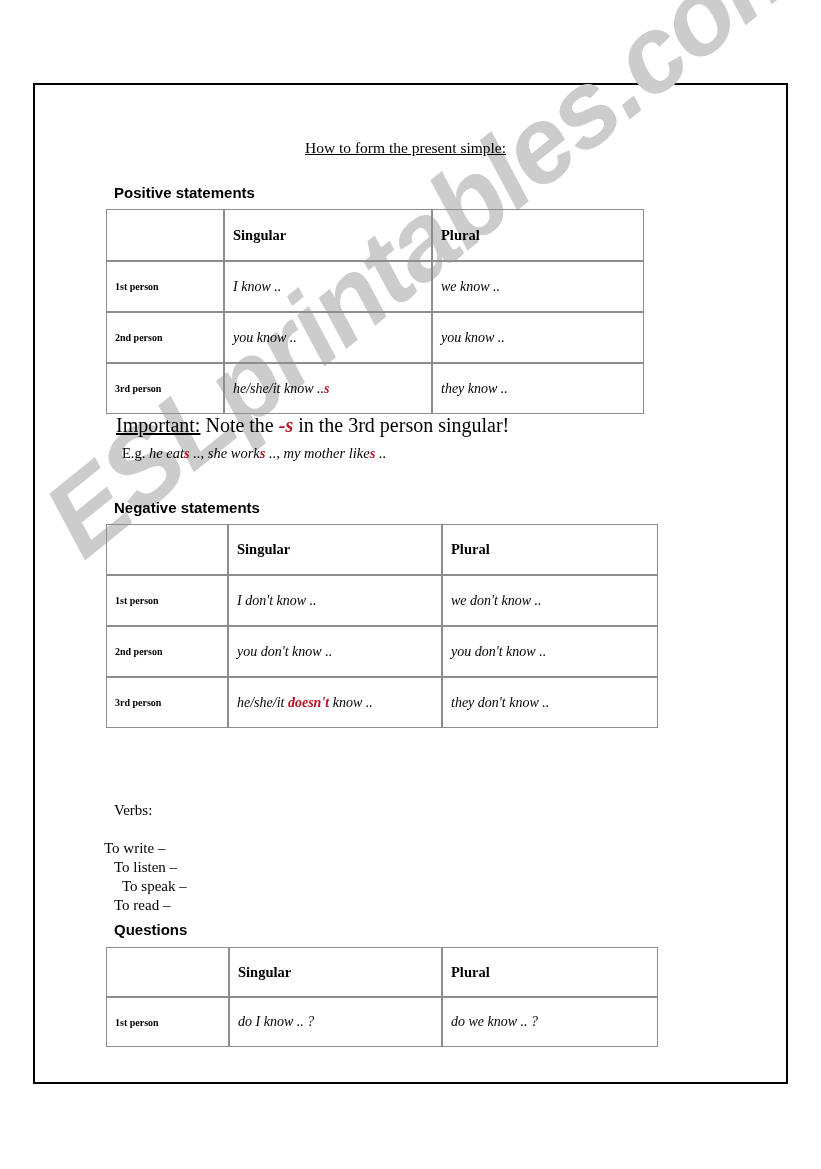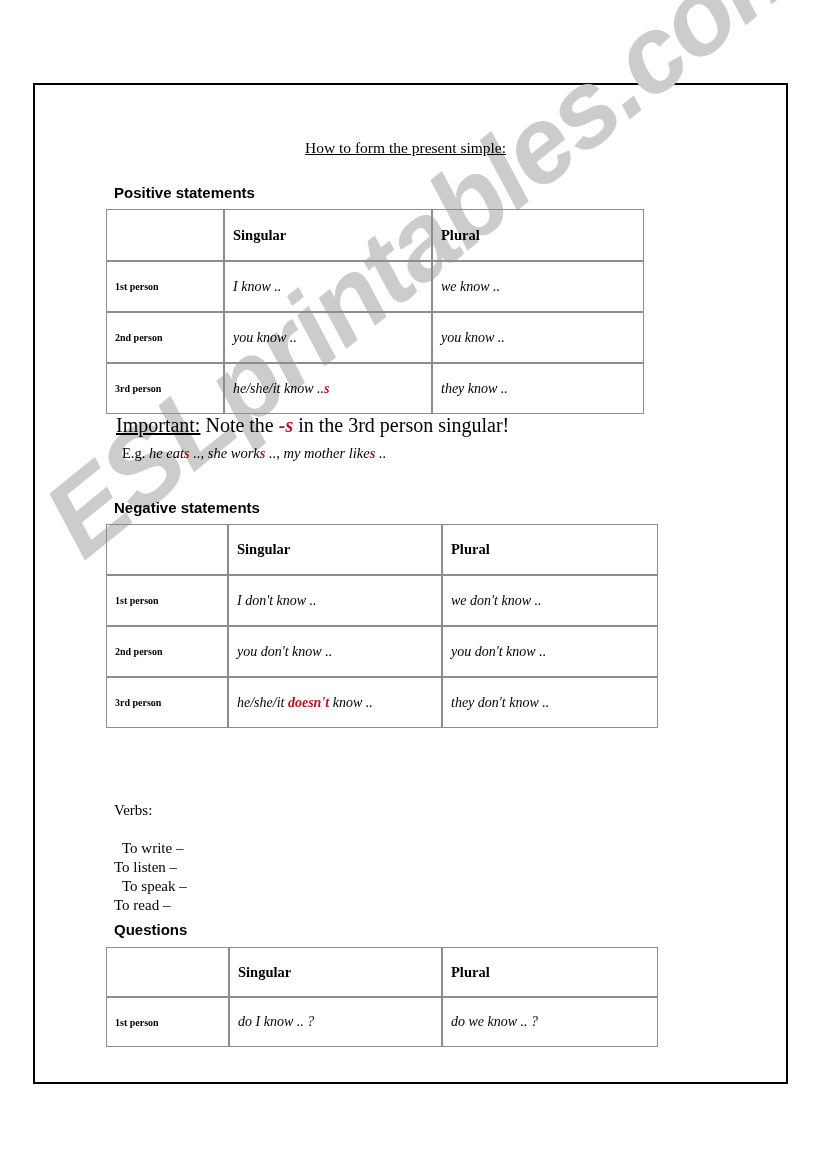--- a/index.html
+++ b/index.html
@@ -207,21 +207,21 @@
         <td class="form-cell"><span>he/she/it </span><span class="red">doesn't</span><span> know ..</span></td>
         <td class="form-cell">they don't know ..</td>
       </tr>
     </tbody>
   </table>
 
 
 
   <div class="abs verbs-label" style="left:114px; top:802px;text-align:right;">Verbs:</div>
 
-  <div class="abs verb-item" style="left:122px; top:840px;">To write –</div>
+  <div class="abs verb-item" style="left:104px; top:840px;">To write –</div>
   <div class="abs verb-item" style="left:114px; top:859px;">To listen –</div>
   <div class="abs verb-item" style="left:122px; top:878px;">To speak –</div>
   <div class="abs verb-item" style="left:114px; top:897px;">To read –</div>
 
   <div class="abs section-heading" style="left:114px; top:921px;">Questions</div>
 
   <table class="grammar-table" id="table-questions" style="left:106px; top:947px; width:552px;">
     <colgroup>
       <col style="width:123px">
       <col style="width:213px">

